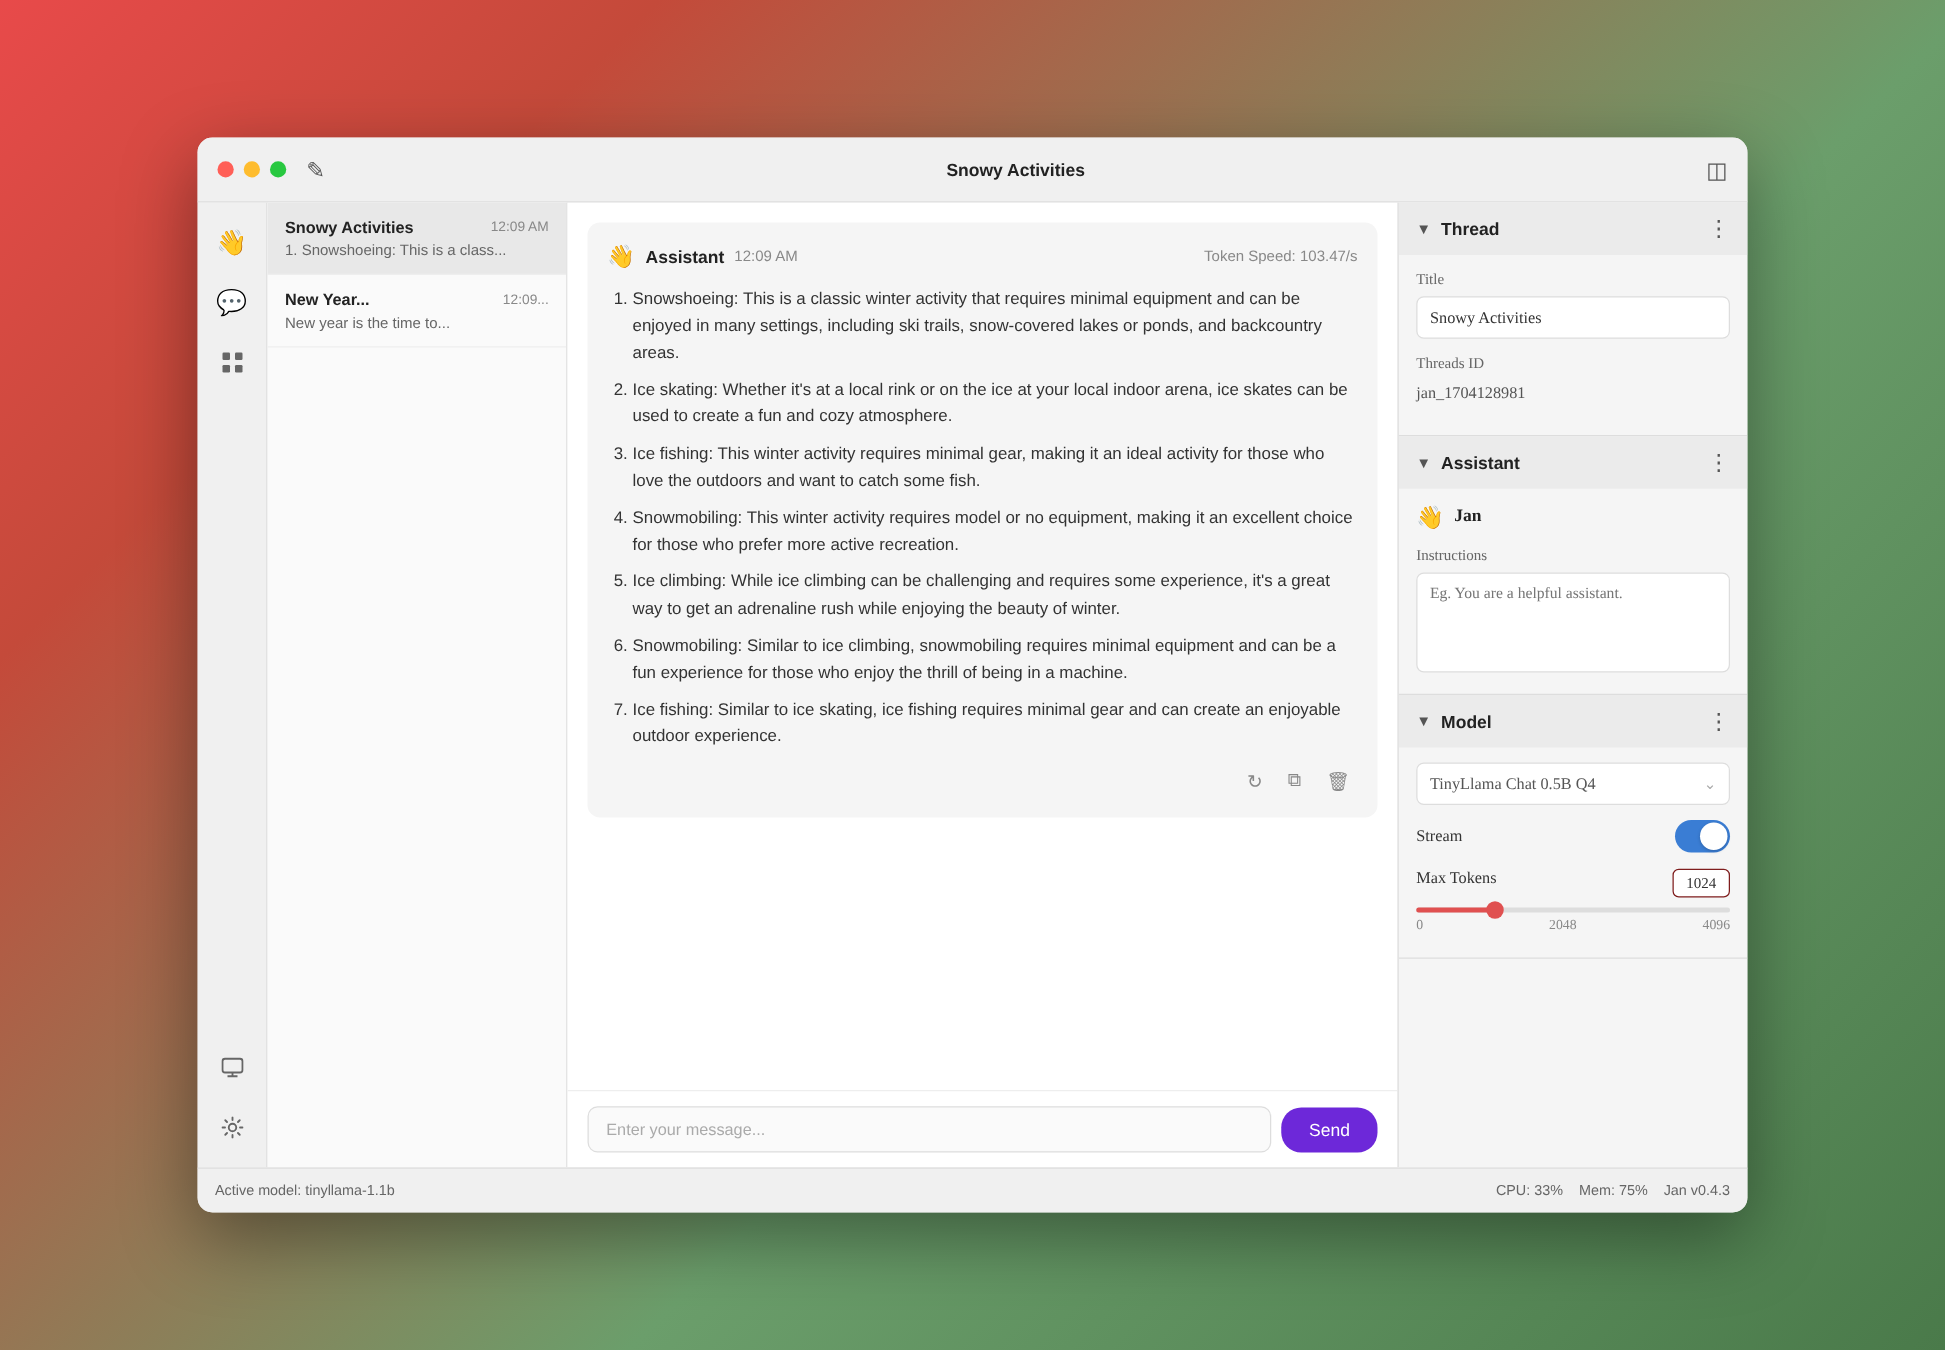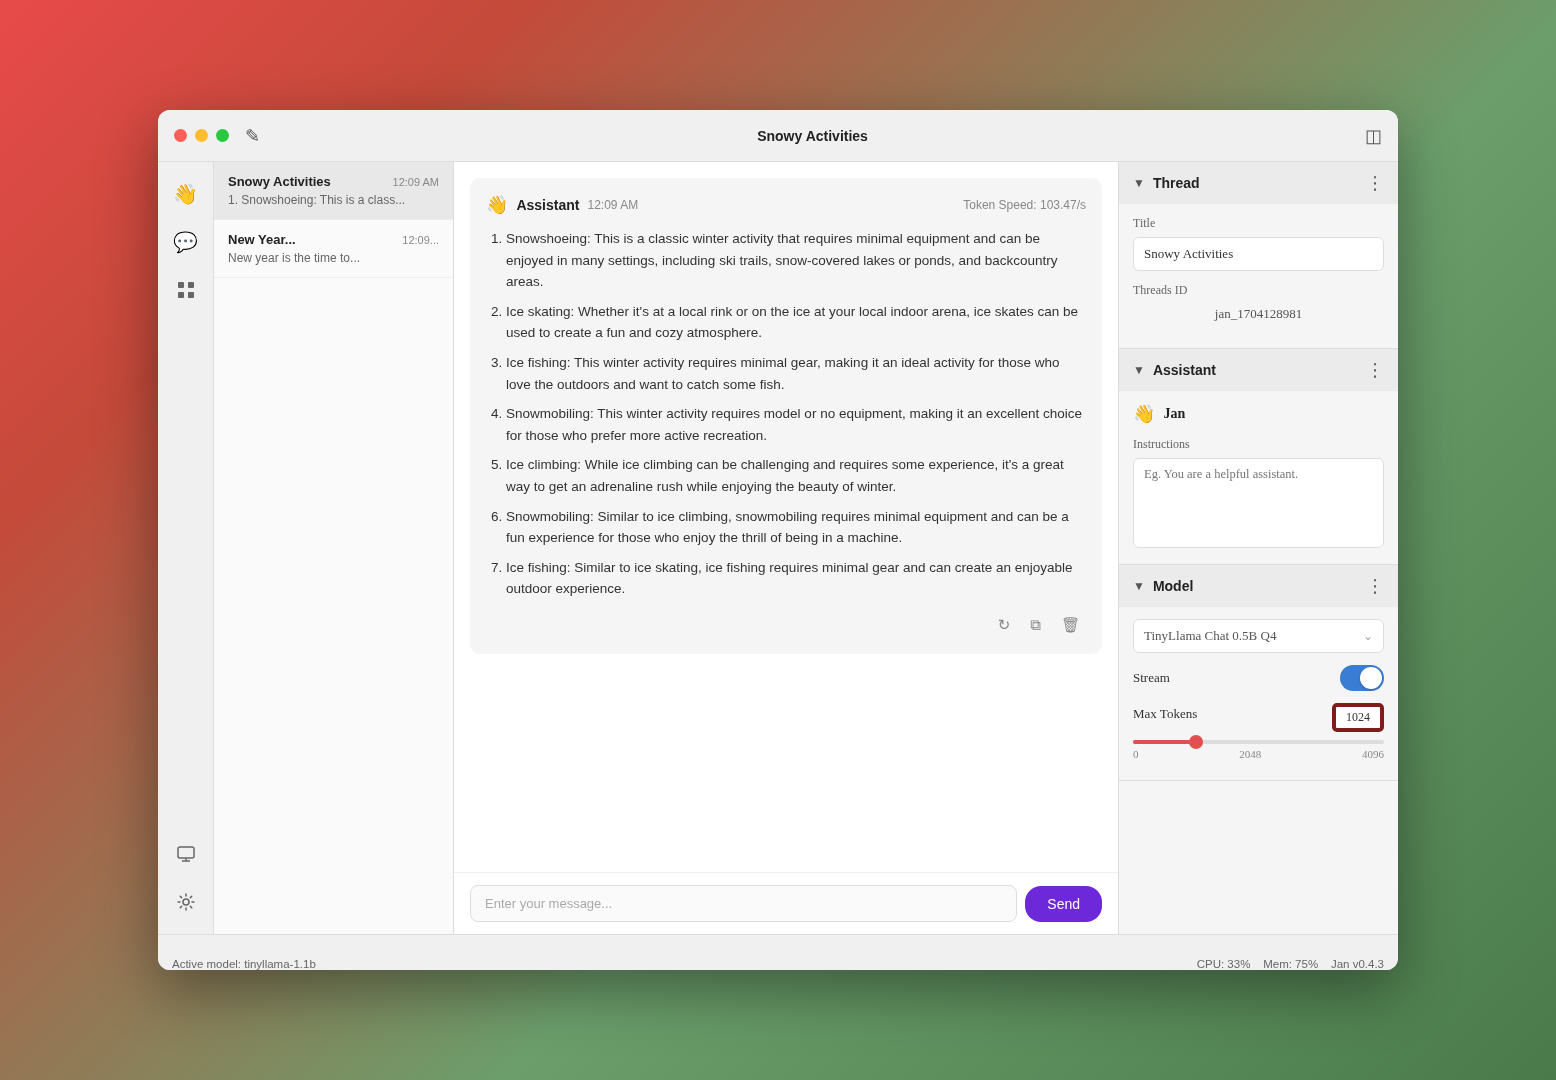--- a/index.html
+++ b/index.html
@@ -283,36 +283,35 @@
       border: 1px solid #ddd;
       border-radius: 6px;
       padding: 8px 10px;
       margin-bottom: 12px;
     }
     .panel-field-readonly {
       font-size: 13px;
       color: #555;
       padding: 2px 0;
       margin-bottom: 12px;
-      text-align: center;
     }
     .assistant-name-row {
       display: flex;
       align-items: center;
       gap: 8px;
       margin-bottom: 12px;
     }
     .assistant-name {
       font-size: 14px;
       font-weight: 600;
       color: #222;
     }
     .instructions-textarea {
       width: 100%;
-      height: 90px;
+      height: 80px;
       border: 1px solid #ddd;
       border-radius: 6px;
       padding: 8px 10px;
       font-size: 12.5px;
       color: #aaa;
       resize: none;
       font-family: inherit;
       background: #fff;
     }
     
@@ -397,21 +396,21 @@
       justify-content: space-between;
       font-size: 11px;
       color: #888;
     }
     
     .statusbar {
       height: 36px;
       background: #f0f0f0;
       border-top: 1px solid #ddd;
       display: flex;
-      align-items: flex-end;
+      align-items: center;
       padding: 0 14px;
       font-size: 11.5px;
       color: #666;
       flex-shrink: 0;
     }
     .statusbar-right {
       margin-left: auto;
     }
     .emoji { font-size: 18px; }
   </style>
@@ -562,21 +561,21 @@
           </div>
           <div class="toggle-row">
             <span class="toggle-label">Stream</span>
             <div class="toggle">
               <div class="toggle-knob"></div>
             </div>
           </div>
           <div class="slider-section">
             <div style="display:flex;justify-content:space-between;align-items:center;margin-bottom:8px;">
               <span class="slider-label">Max Tokens</span>
-              <span style="background:#fff;border:4px solid #7f1d1d;border-radius:5px;padding:3px 10px;font-size:12px;color:#333;">1024</span>
+              <span style="background:#fff;border:1px solid #7f1d1d;border-radius:5px;padding:3px 10px;font-size:12px;color:#333;">1024</span>
             </div>
             <div class="slider-track">
               <div class="slider-fill"></div>
               <div class="slider-thumb"></div>
             </div>
             <div class="slider-labels">
               <span>0</span>
               <span>2048</span>
               <span>4096</span>
             </div>

